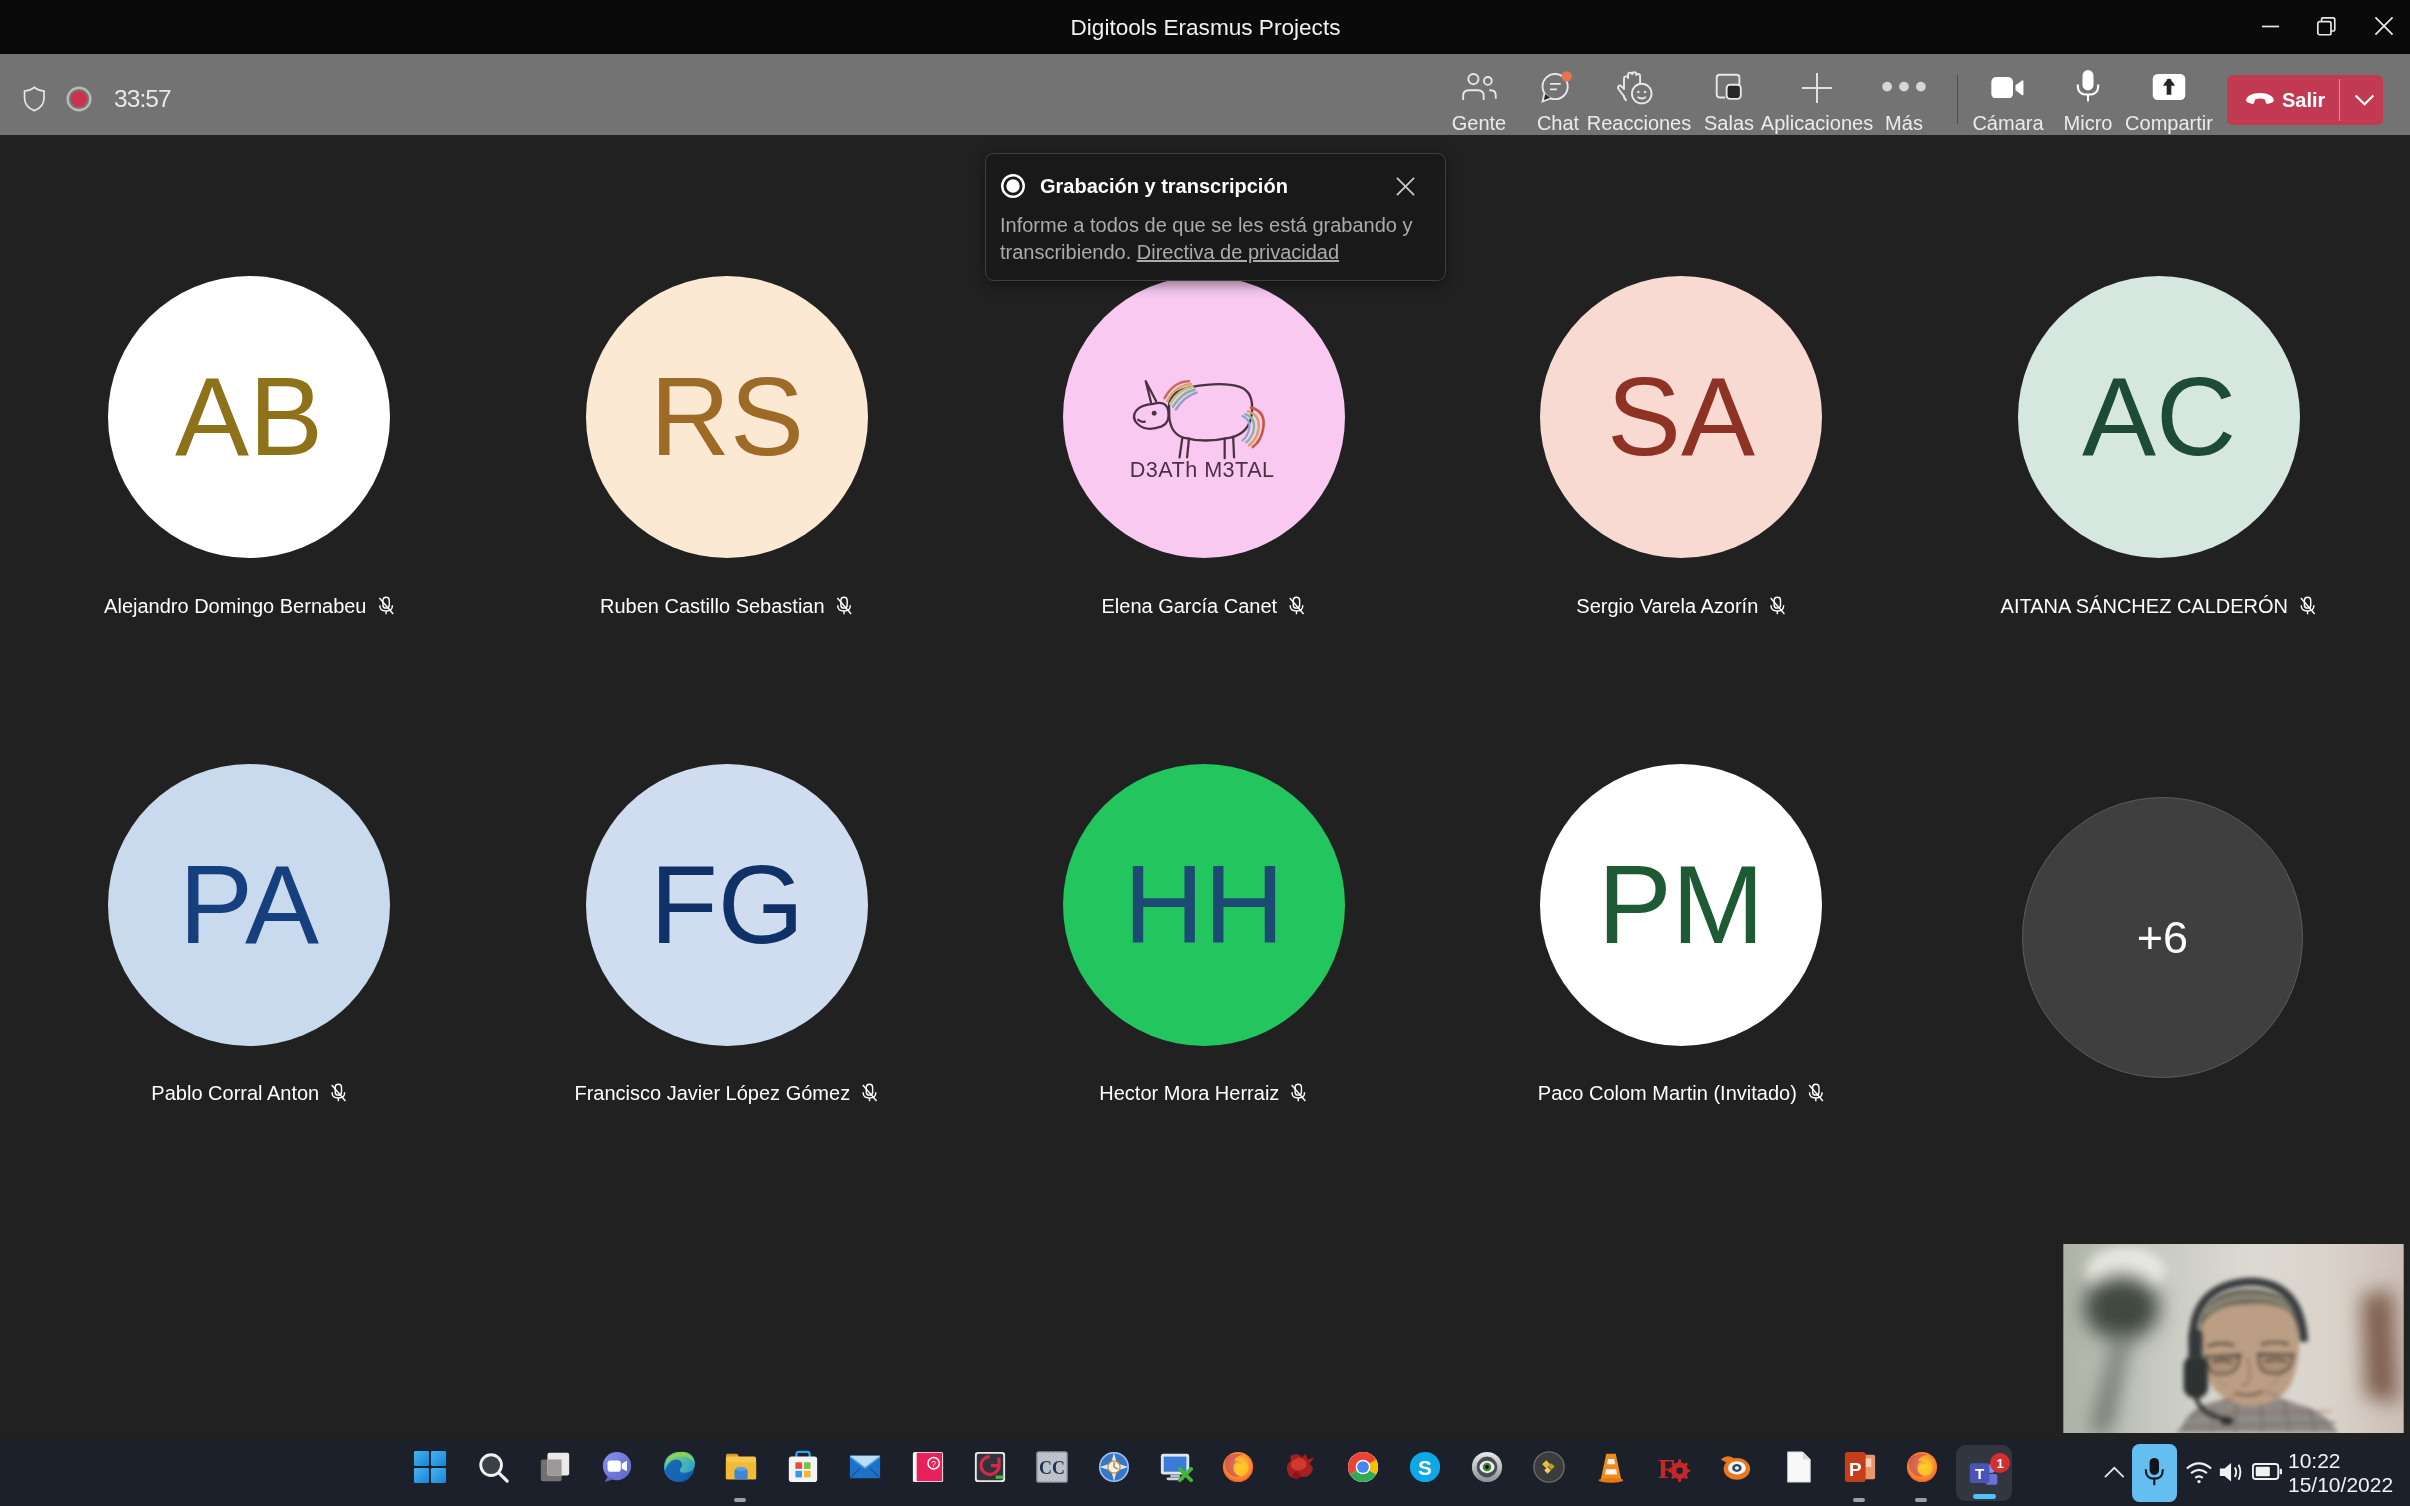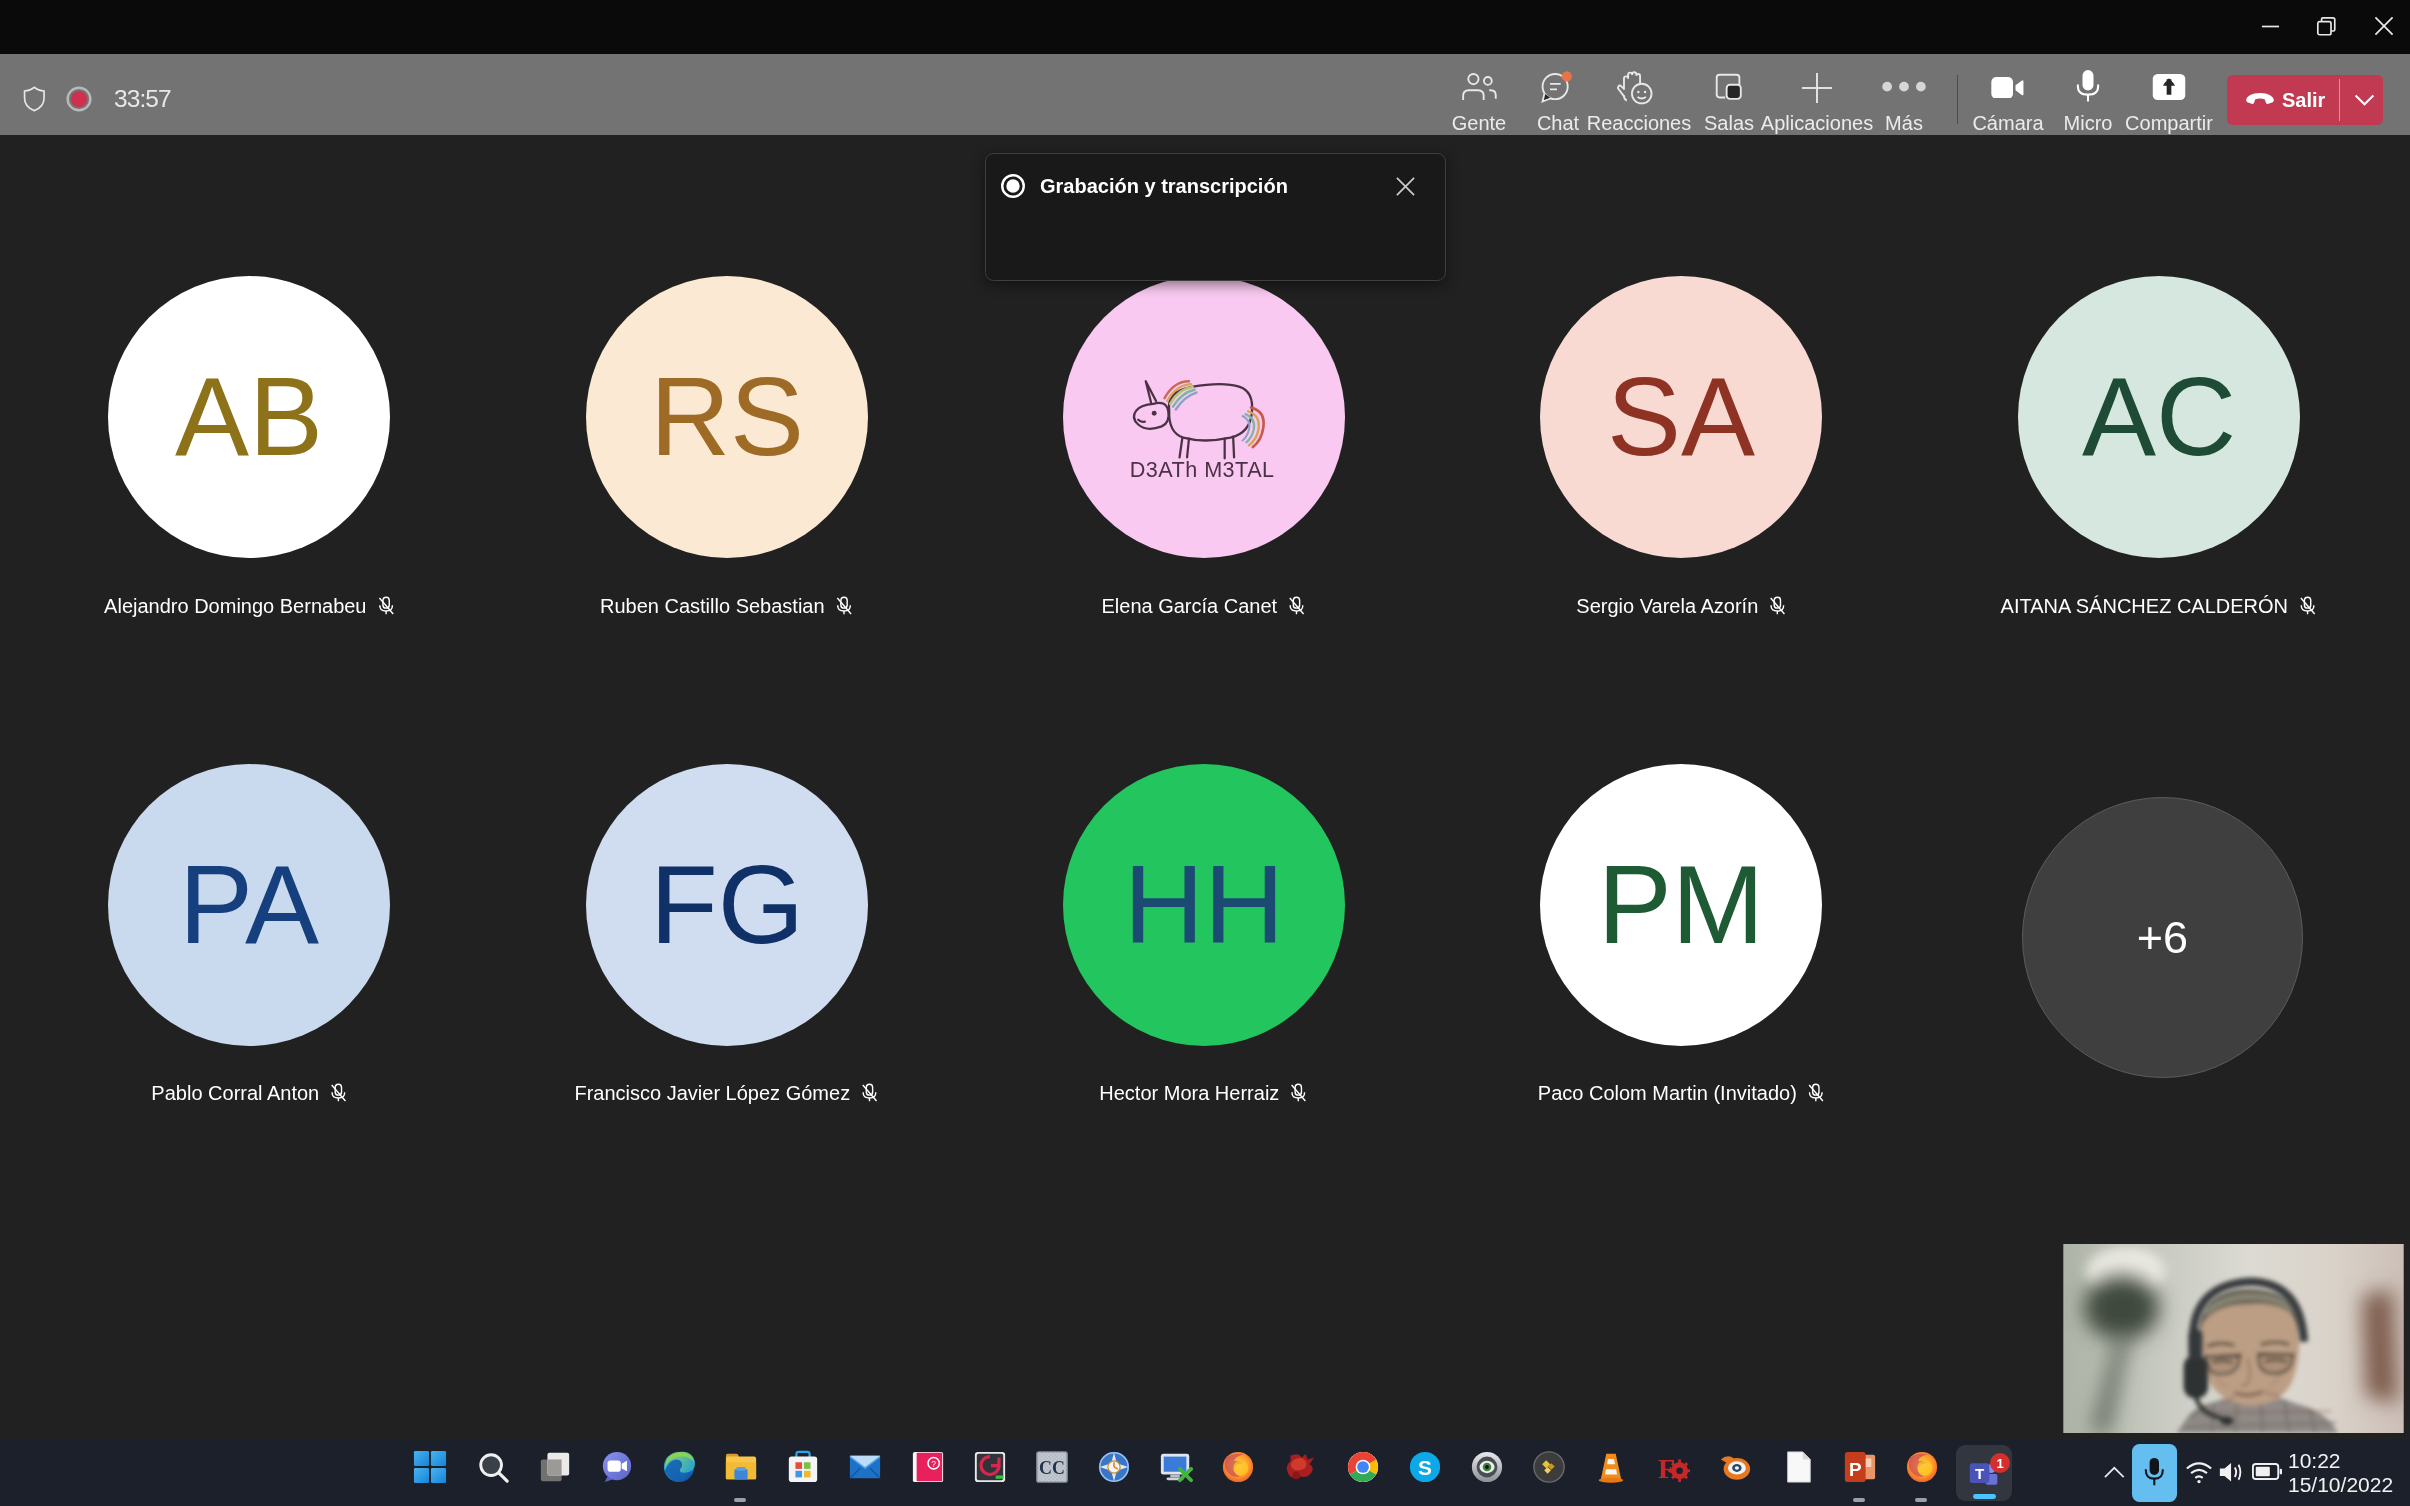--- a/index.html
+++ b/index.html
@@ -11,20 +11,21 @@
 #gallery { position:absolute; left:0; top:135px; width:2411px; height:1304px; background:#212121; }
 #taskbar { position:absolute; left:0; top:1439px; width:2411px; height:68px; background:#1b202b; }
 .circle { position:absolute; width:282px; height:282px; border-radius:50%; display:flex; align-items:center; justify-content:center; font-size:111px; line-height:1; }
 .name { position:absolute; color:#ffffff; font-size:20px; white-space:nowrap; display:flex; align-items:center; gap:9.4px; transform:translateX(-50%); height:24.5px; }
 .tlabel { position:absolute; transform:translateX(-50%); color:#ebebeb; font-size:20px; top:58px; white-space:nowrap; }
 .ticon { position:absolute; transform:translateX(-50%); top:17px; }
 </style>
 </head>
 <body>
 <div id="titlebar">
+  <div id="titletext">Digitools Erasmus Projects</div>
   <svg class="abs" style="left:2261px;top:17px" width="19" height="19" viewBox="0 0 20 20">
       <line x1="1" y1="10" x2="19" y2="10" stroke="#e8e8e8" stroke-width="1.8"></line>
     </svg>
   <svg class="abs" style="left:2315px;top:15px" width="22.6" height="22.6" viewBox="0 0 24 24" fill="none" stroke="#e8e8e8" stroke-width="1.8">
       <rect x="3" y="7" width="14" height="14" rx="2"></rect>
       <path d="M 7 7 L 7 4.5 Q 7 3 8.5 3 L 19 3 Q 21 3 21 5 L 21 15.5 Q 21 17 19.5 17 L 17 17"></path>
     </svg>
   <svg class="abs" style="left:2374px;top:16px" width="20" height="20" viewBox="0 0 21 21">
       <path d="M 1.5 1.5 L 19.5 19.5 M 19.5 1.5 L 1.5 19.5" stroke="#e8e8e8" stroke-width="1.8"></path>
     </svg>
@@ -207,20 +208,21 @@
 
 <div class="abs" style="left:985px;top:153px;width:461px;height:128px;background:#191919;border:0.9px solid #3f3f3f;border-radius:8.5px;box-shadow:0 3.8px 13px rgba(0,0,0,0.45)">
   <svg class="abs" style="left:14px;top:19px" width="26" height="26" viewBox="0 0 28 28">
       <circle cx="14" cy="14" r="11.6" fill="none" stroke="#ffffff" stroke-width="2.6"></circle>
       <circle cx="14" cy="14" r="7.2" fill="#ffffff"></circle>
     </svg>
   <div class="abs" style="left:54px;top:21px;color:#ffffff;font-size:20px;font-weight:bold;">Grabación y transcripción</div>
   <svg class="abs" style="left:409px;top:21.7px" width="21" height="21" viewBox="0 0 22 22">
       <path d="M 2 2 L 20 20 M 20 2 L 2 20" stroke="#cccccc" stroke-width="1.8"></path>
     </svg>
+  <div class="abs" style="left:14px;top:58px;color:#ababab;font-size:20px;line-height:27px;">Informe a todos de que se les está grabando y<br>transcribiendo. <span style="text-decoration:underline">Directiva de privacidad</span></div>
 </div>
 
 <div class="abs" style="left:2063px;top:1244px;width:341px;height:189px;overflow:hidden;">
 <svg width="341" height="189" viewBox="0 0 362 201">
 <defs>
 <linearGradient id="wbg" x1="0" y1="0" x2="1" y2="0">
 <stop offset="0" stop-color="#adb3a7"></stop>
           <stop offset="0.30" stop-color="#c9cbc2"></stop>
           <stop offset="0.55" stop-color="#dcdad3"></stop>
           <stop offset="0.80" stop-color="#d9d2c9"></stop>

